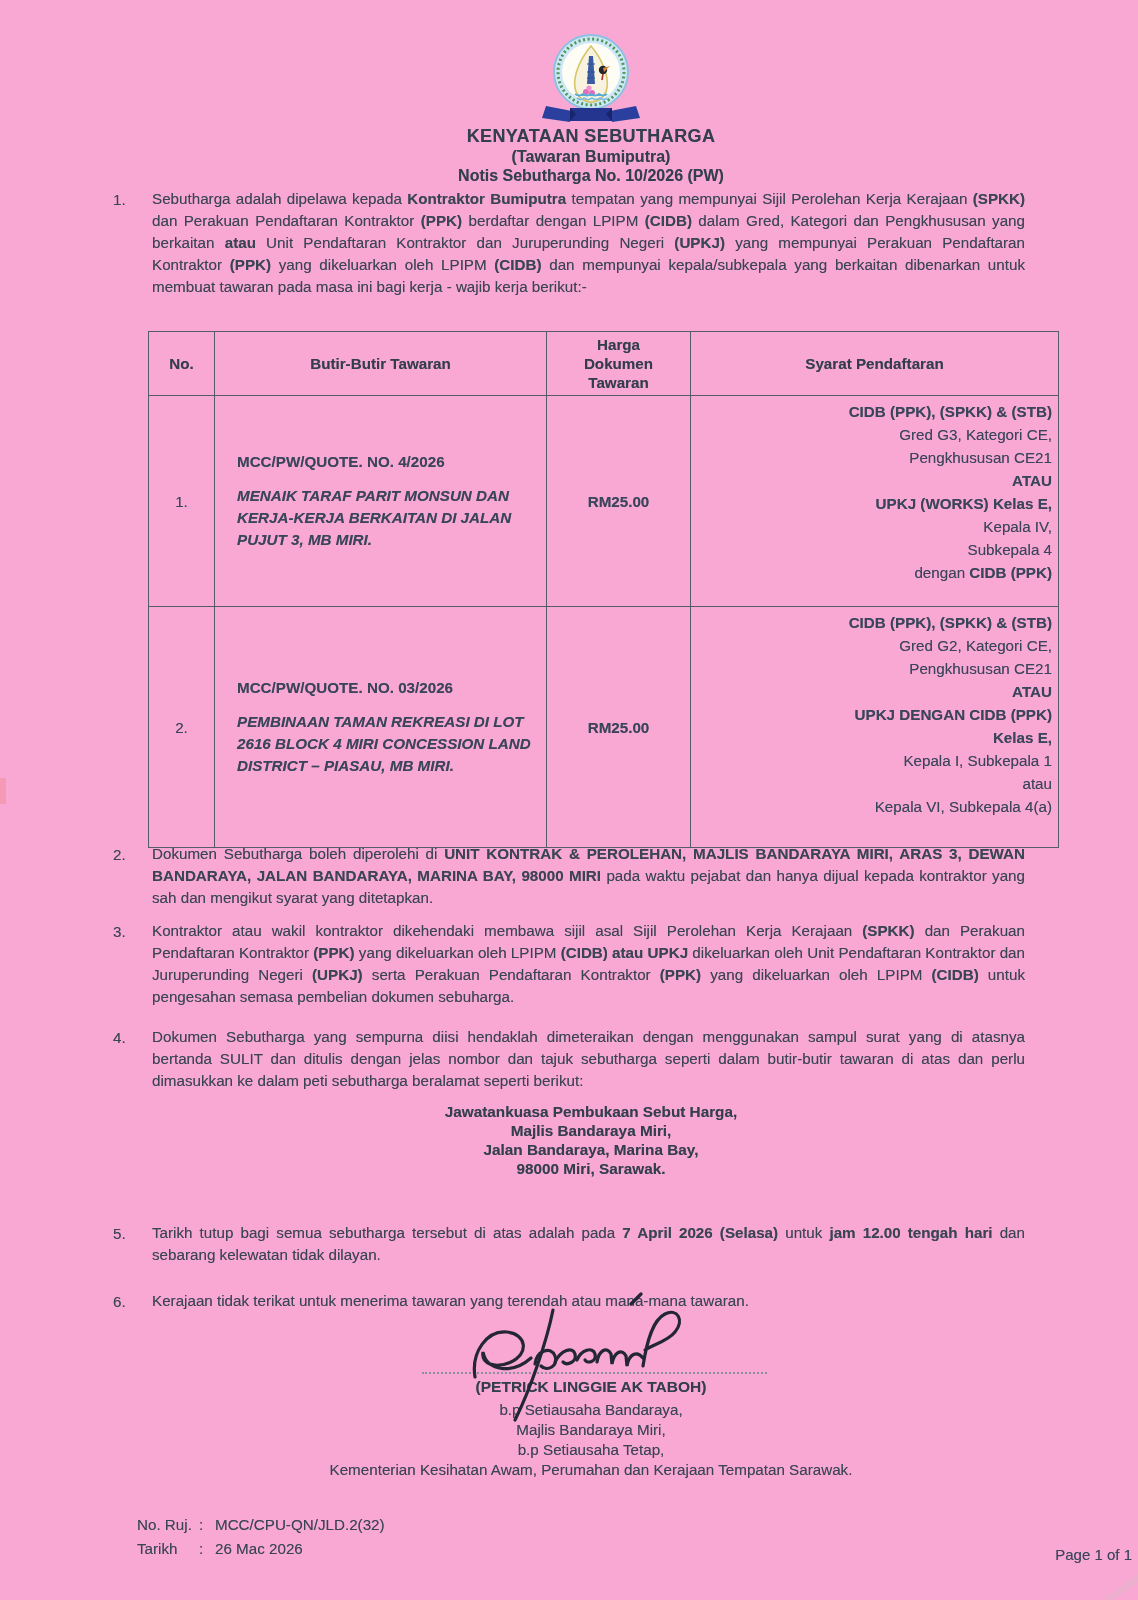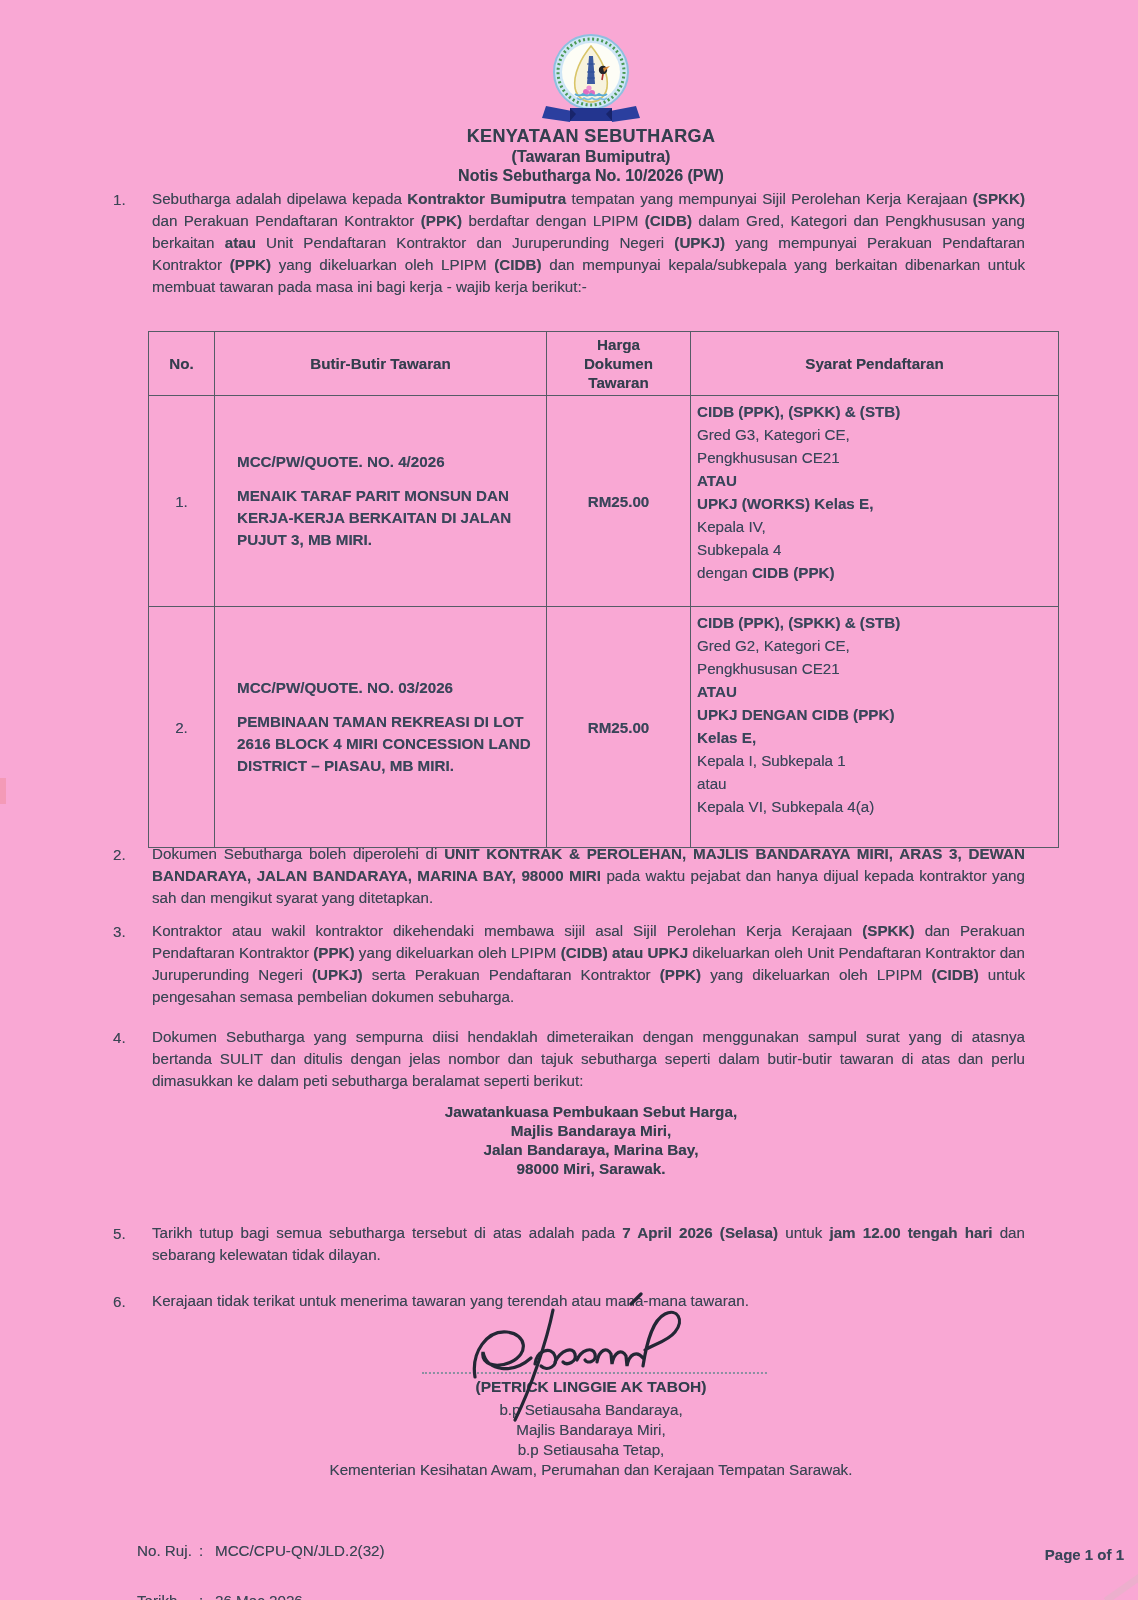--- a/index.html
+++ b/index.html
@@ -29,41 +29,41 @@
     font-size:15.2px;color:#39455a;
   }
   .quote-table th,.quote-table td{border:1.6px solid #565c66;}
   .quote-table th{font-weight:bold;text-align:center;vertical-align:middle;padding:3px 4px;line-height:19px;height:55px;color:#333e4d;}
   .c-no{width:57px;}
   .c-butir{width:323px;}
   .c-harga{width:135px;}
   .c-syarat{width:359px;}
   td.no{text-align:center;vertical-align:middle;}
   td.butir{vertical-align:middle;padding:10px 14px 10px 22px;line-height:22px;}
-  td.butir div + div{margin-top:12px;}
+  td.butir div + div{margin-top:12px;font-style:italic;}
   td.harga{text-align:center;vertical-align:middle;}
-  td.syarat{vertical-align:top;text-align:left;padding:4px 6px 6px 6px;line-height:23px;}
+  td.syarat{vertical-align:top;text-align:right;padding:4px 6px 6px 6px;line-height:23px;}
   tr.r1 td{height:190px;}
   tr.r2 td{height:220px;}
   
   .address{position:absolute;top:1102px;left:0;width:100%;text-align:center;
     font-weight:bold;font-size:15.3px;line-height:19px;color:#343f4e;}
   
   .sig-wrap{position:absolute;top:1292px;left:0;width:100%;text-align:center;}
   .sig-script{position:absolute;left:50%;transform:translateX(-52%);top:0;z-index:2;}
   .sig-line{position:absolute;top:80px;left:50%;transform:translateX(-49%);width:345px;
     border-bottom:2px dotted #8a8fa0;}
   .sig-name{position:absolute;top:86px;left:0;width:100%;font-weight:bold;font-size:15.5px;color:#333e4d;}
   .sig-sub{position:absolute;top:108px;left:0;width:100%;font-size:15.2px;line-height:20px;}
   
   .footer{position:absolute;left:137px;top:1513px;font-size:15.2px;line-height:24px;}
-  .f-row{display:flex;margin-top:26px;}
+  .f-row{display:flex;}
   .f-label{width:62px;}
   .f-sep{width:16px;}
-  .page-num{position:absolute;right:58px;top:1546px;font-weight:bold;font-size:15px;color:#39455a;}
+  .page-num{position:absolute;right:50px;top:1546px;font-weight:normal;font-size:15px;color:#39455a;}
   
   .edge-mark{position:absolute;left:0;top:778px;width:6px;height:26px;background:rgba(235,130,130,0.35);}
   .corner-smudge{position:absolute;right:18px;bottom:14px;width:64px;height:7px;background:rgba(205,195,188,0.28);transform:rotate(-35deg);}
 </style>
 </head>
 <body>
 
 <div class="page">
 
   <div class="edge-mark"></div>

